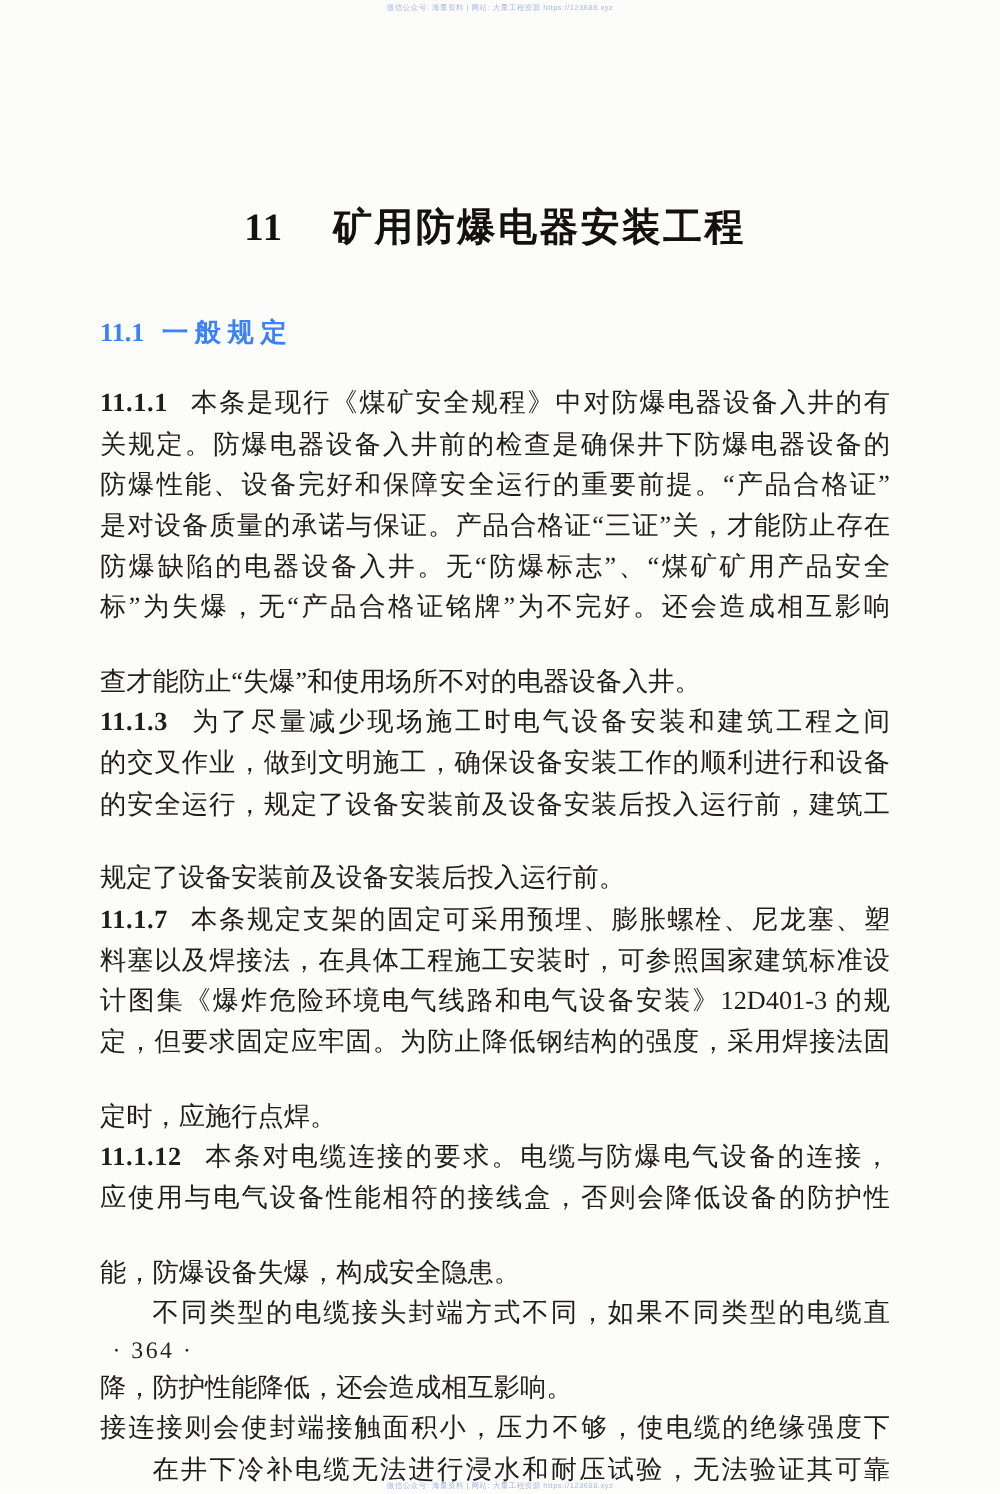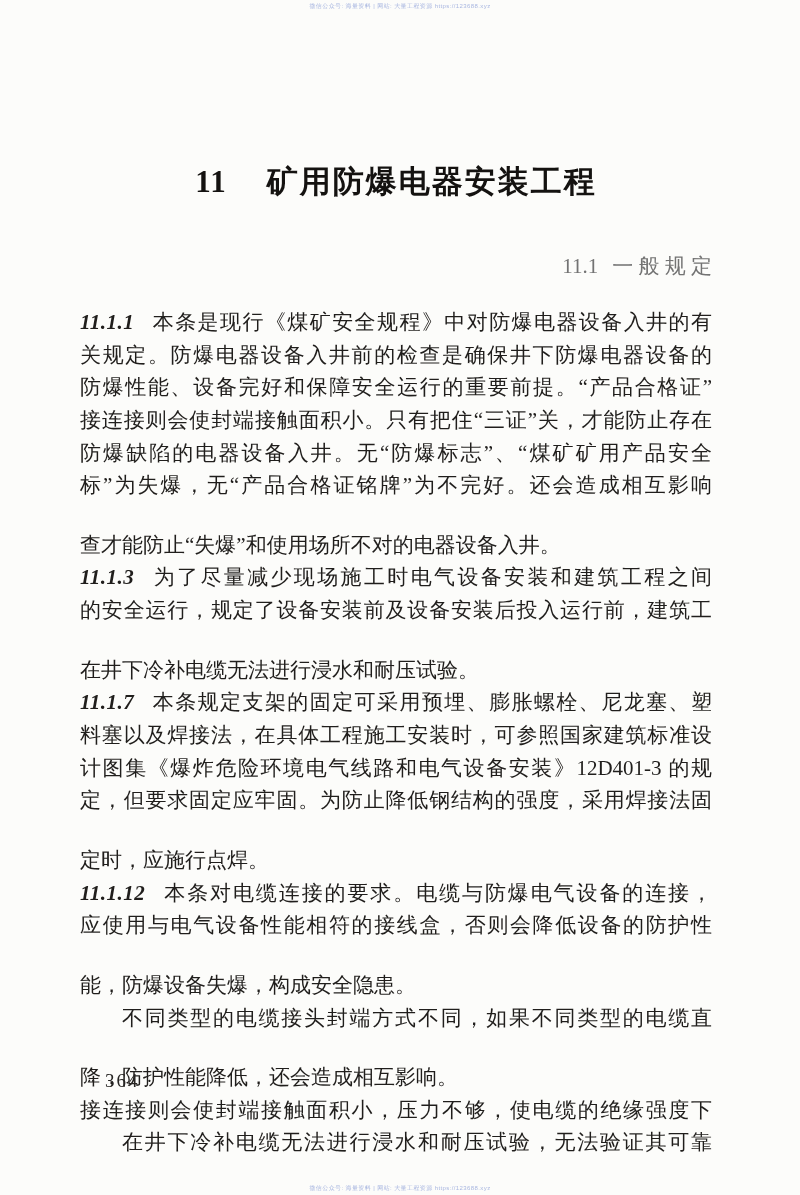--- a/index.html
+++ b/index.html
@@ -28,41 +28,41 @@
     text-align:center;
     font-size:31px; font-weight:bold;
     color:#141210;
     letter-spacing:2px;
     line-height:44px;
   }
   .chapter-title .num { margin-right:40px; letter-spacing:1px;text-align:center; }
   .section-title {
     position:absolute; top:250px; left:80px; width:632px;
     margin:0;
-    text-align:right;
-    font-size:21px; font-weight:normal;
-    color:#737373;
+    text-align:left;
+    font-size:21px; font-weight:bold;
+    color:#3b82f6;
     line-height:32px;
   }
   .section-title .num { margin-right:14px; }
   .body-text {
     position:absolute; top:306px; left:80px; width:632px;
     font-size:21px;
     line-height:32.65px;
     color:#201e1c;
   }
   .line {
     text-align:justify;
     text-align-last:justify;
     white-space:nowrap;
     height:32.65px;
   }
   .line.para-end { text-align-last:left;margin-top:27px; }
   .line.indent { text-indent:2em; }
-  .clause-num { font-weight:bold; margin-right:17px; letter-spacing:0.5px;font-style:italic; }
+  .clause-num { font-weight:bold; margin-right:17px; letter-spacing:0.5px; }
   .page-footer {
     position:absolute; top:1070px; left:90px;
     font-size:19px;
     letter-spacing:2px;
     color:#262422;
   }
 </style>
 </head>
 <body>
 
@@ -75,27 +75,28 @@
   </h1>
 
   <h2 class="section-title">
     <span class="num">11.1</span><span>一 般 规 定</span>
   </h2>
 
   <div class="body-text" id="body-text">
       <div class="line"><b class="clause-num">11.1.1</b>本条是现行《煤矿安全规程》中对防爆电器设备入井的有</div>
       <div class="line">关规定。防爆电器设备入井前的检查是确保井下防爆电器设备的</div>
       <div class="line">防爆性能、设备完好和保障安全运行的重要前提。“产品合格证”</div>
-      <div class="line">接连接则会使封端接触面积小。只有把住“三证”关，才能防止存在</div>
+      <div class="line">是对设备质量的承诺与保证。产品合格证“三证”关，才能防止存在</div>
       <div class="line">防爆缺陷的电器设备入井。无“防爆标志”、“煤矿矿用产品安全</div>
       <div class="line">标”为失爆，无“产品合格证铭牌”为不完好。还会造成相互影响</div>
       <div class="line para-end">查才能防止“失爆”和使用场所不对的电器设备入井。</div>
       <div class="line"><b class="clause-num">11.1.3</b>为了尽量减少现场施工时电气设备安装和建筑工程之间</div>
+      <div class="line">的交叉作业，做到文明施工，确保设备安装工作的顺利进行和设备</div>
       <div class="line">的安全运行，规定了设备安装前及设备安装后投入运行前，建筑工</div>
-      <div class="line para-end">在井下冷补电缆无法进行浸水和耐压试验。</div>
+      <div class="line para-end">规定了设备安装前及设备安装后投入运行前。</div>
       <div class="line"><b class="clause-num">11.1.7</b>本条规定支架的固定可采用预埋、膨胀螺栓、尼龙塞、塑</div>
       <div class="line">料塞以及焊接法，在具体工程施工安装时，可参照国家建筑标准设</div>
       <div class="line">计图集《爆炸危险环境电气线路和电气设备安装》12D401-3 的规</div>
       <div class="line">定，但要求固定应牢固。为防止降低钢结构的强度，采用焊接法固</div>
       <div class="line para-end">定时，应施行点焊。</div>
       <div class="line"><b class="clause-num">11.1.12</b>本条对电缆连接的要求。电缆与防爆电气设备的连接，</div>
       <div class="line">应使用与电气设备性能相符的接线盒，否则会降低设备的防护性</div>
       <div class="line para-end">能，防爆设备失爆，构成安全隐患。</div>
       <div class="line indent">不同类型的电缆接头封端方式不同，如果不同类型的电缆直</div>
       <div class="line para-end">降，防护性能降低，还会造成相互影响。</div>

